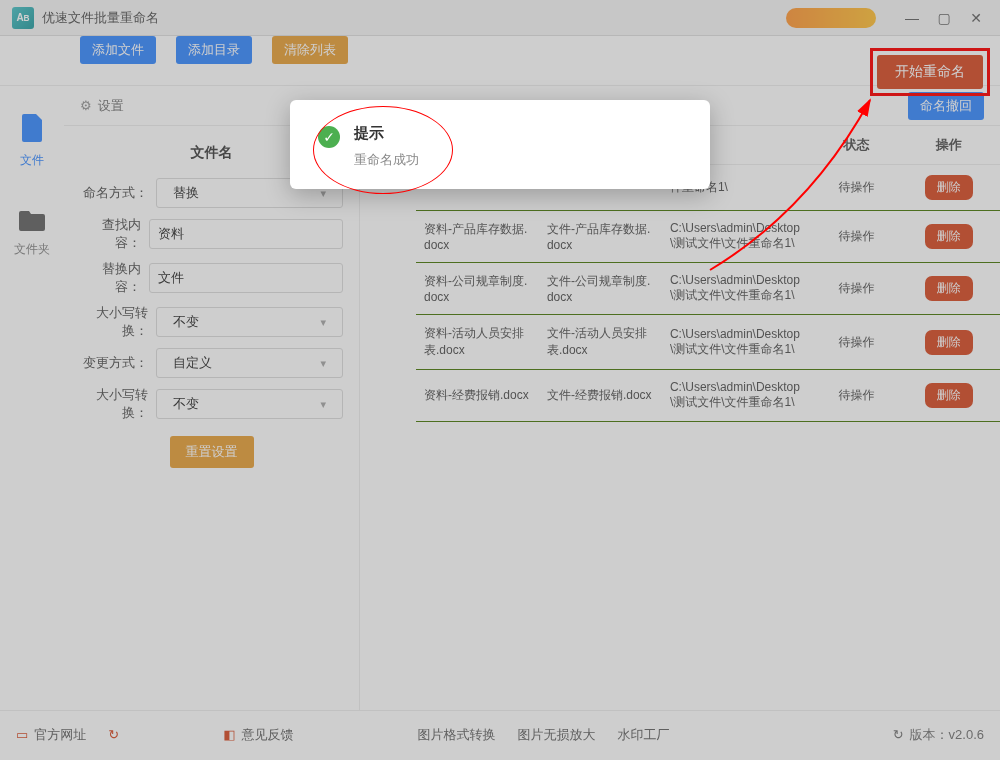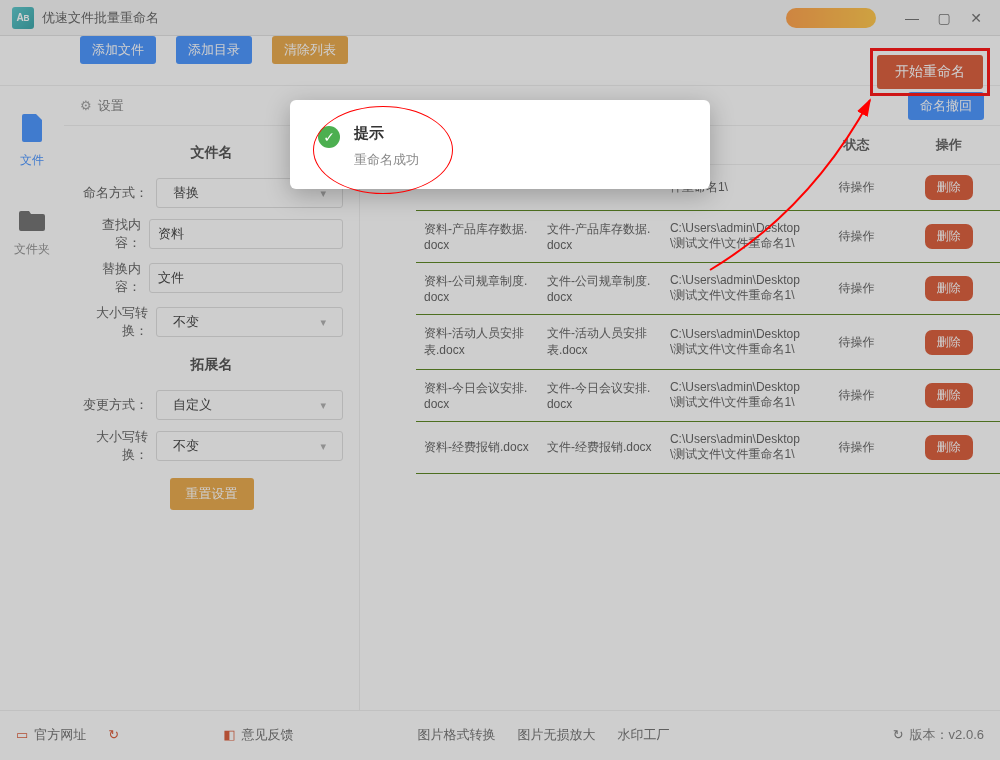--- a/index.html
+++ b/index.html
@@ -151,21 +151,20 @@
           <input class="form-input" value="文件" style="">
         </div>
         <div class="form-row">
           <div class="form-label">大小写转换：</div>
           <div class="form-select">
               <span>不变</span>
               <span class="chev">▾</span>
             </div>
         </div>
 
-        <div class="section-header">拓展名</div>
         <div class="form-row">
           <div class="form-label">变更方式：</div>
           <div class="form-select">
               <span>自定义</span>
               <span class="chev">▾</span>
             </div>
         </div>
         <div class="form-row">
           <div class="form-label">大小写转换：</div>
           <div class="form-select">
@@ -210,27 +209,20 @@
     <td class="col-action"><button class="btn btn-delete">删除</button></td>
               </tr>
               <tr>
     <td class="col-name">资料-活动人员安排表.docx</td>
     <td class="col-new">文件-活动人员安排表.docx</td>
     <td class="col-path">C:\Users\admin\Desktop\测试文件\文件重命名1\</td>
     <td class="col-status">待操作</td>
     <td class="col-action"><button class="btn btn-delete">删除</button></td>
               </tr>
               <tr>
-    <td class="col-name">资料-今日会议安排.docx</td>
-    <td class="col-new">文件-今日会议安排.docx</td>
-    <td class="col-path">C:\Users\admin\Desktop\测试文件\文件重命名1\</td>
-    <td class="col-status">待操作</td>
-    <td class="col-action"><button class="btn btn-delete">删除</button></td>
-              </tr>
-              <tr>
     <td class="col-name">资料-经费报销.docx</td>
     <td class="col-new">文件-经费报销.docx</td>
     <td class="col-path">C:\Users\admin\Desktop\测试文件\文件重命名1\</td>
     <td class="col-status">待操作</td>
     <td class="col-action"><button class="btn btn-delete">删除</button></td>
               </tr>
             </tbody>
         </table>
       </div>
     </div>

